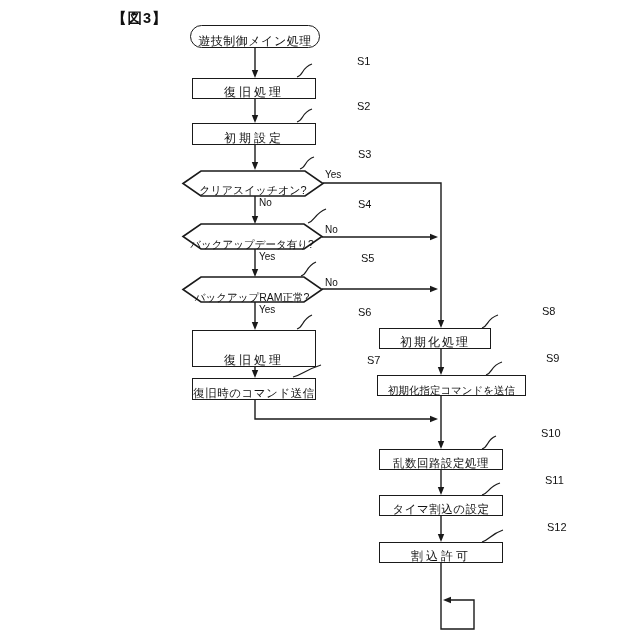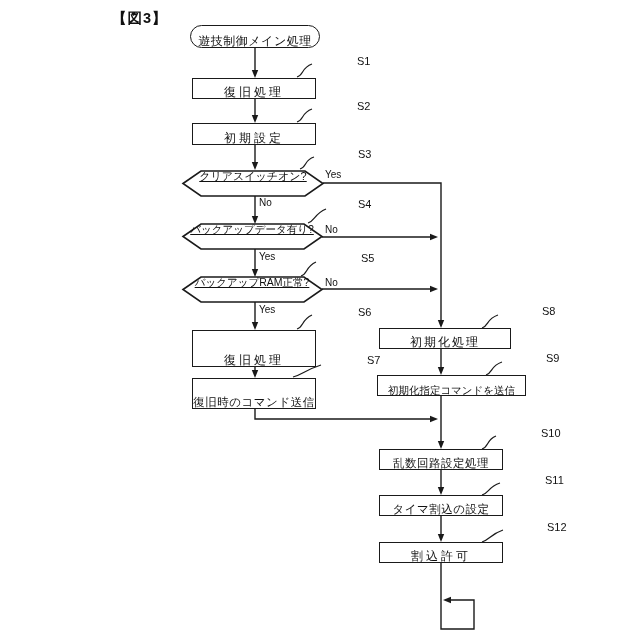--- a/index.html
+++ b/index.html
@@ -14,22 +14,22 @@
   }
   .node{
     position:absolute;z-index:2;box-sizing:border-box;
     display:flex;align-items:flex-end;justify-content:center;
     background:#ffffff;border:1.6px solid #1a1a1a;
     white-space:nowrap;line-height:1;
   }
   .oval{border-radius:12px;}
   .hex-label{
     position:absolute;z-index:2;box-sizing:border-box;
-    display:flex;align-items:flex-start;justify-content:center;
-    background:transparent;border:none;white-space:nowrap;line-height:1;text-decoration:underline;
+    display:flex;align-items:flex-end;justify-content:center;
+    background:transparent;border:none;white-space:nowrap;line-height:1;
   }
   .step-id{
     position:absolute;z-index:3;font-size:11px;color:#111111;line-height:1;margin-left:46px;
   }
   .branch{
     position:absolute;z-index:3;font-size:10px;color:#111111;line-height:1;
   }
 </style>
 </head>
 <body>
@@ -106,24 +106,24 @@
 
   <div class="node" style="left:192px;top:78px;width:124px;height:21px;font-size:12px;letter-spacing:3px">
     <span>復旧処理</span>
   </div>
   <div class="node" style="left:192px;top:123px;width:124px;height:22px;font-size:12px;letter-spacing:3px">
     <span>初期設定</span>
   </div>
   <div class="node" style="left:192px;top:330px;width:124px;height:37px;font-size:12px;letter-spacing:3px">
     <span>復旧処理</span>
   </div>
-  <div class="node" style="left:192px;top:378px;width:124px;height:31px;font-size:11.5px;letter-spacing:0.5px">
+  <div class="node" style="left:192px;top:378px;width:124px;height:22px;font-size:11.5px;letter-spacing:0.5px">
     <span>復旧時のコマンド送信</span>
   </div>
-  <div class="node" style="left:379px;top:328px;width:132px;height:21px;font-size:12px;letter-spacing:2px">
+  <div class="node" style="left:379px;top:328px;width:112px;height:21px;font-size:12px;letter-spacing:2px">
     <span>初期化処理</span>
   </div>
   <div class="node" style="left:377px;top:375px;width:149px;height:21px;font-size:10.5px;letter-spacing:0">
     <span>初期化指定コマンドを送信</span>
   </div>
   <div class="node" style="left:379px;top:449px;width:124px;height:21px;font-size:11.5px;letter-spacing:0.5px">
     <span>乱数回路設定処理</span>
   </div>
   <div class="node" style="left:379px;top:495px;width:124px;height:21px;font-size:11.5px;letter-spacing:0.5px">
     <span>タイマ割込の設定</span>

